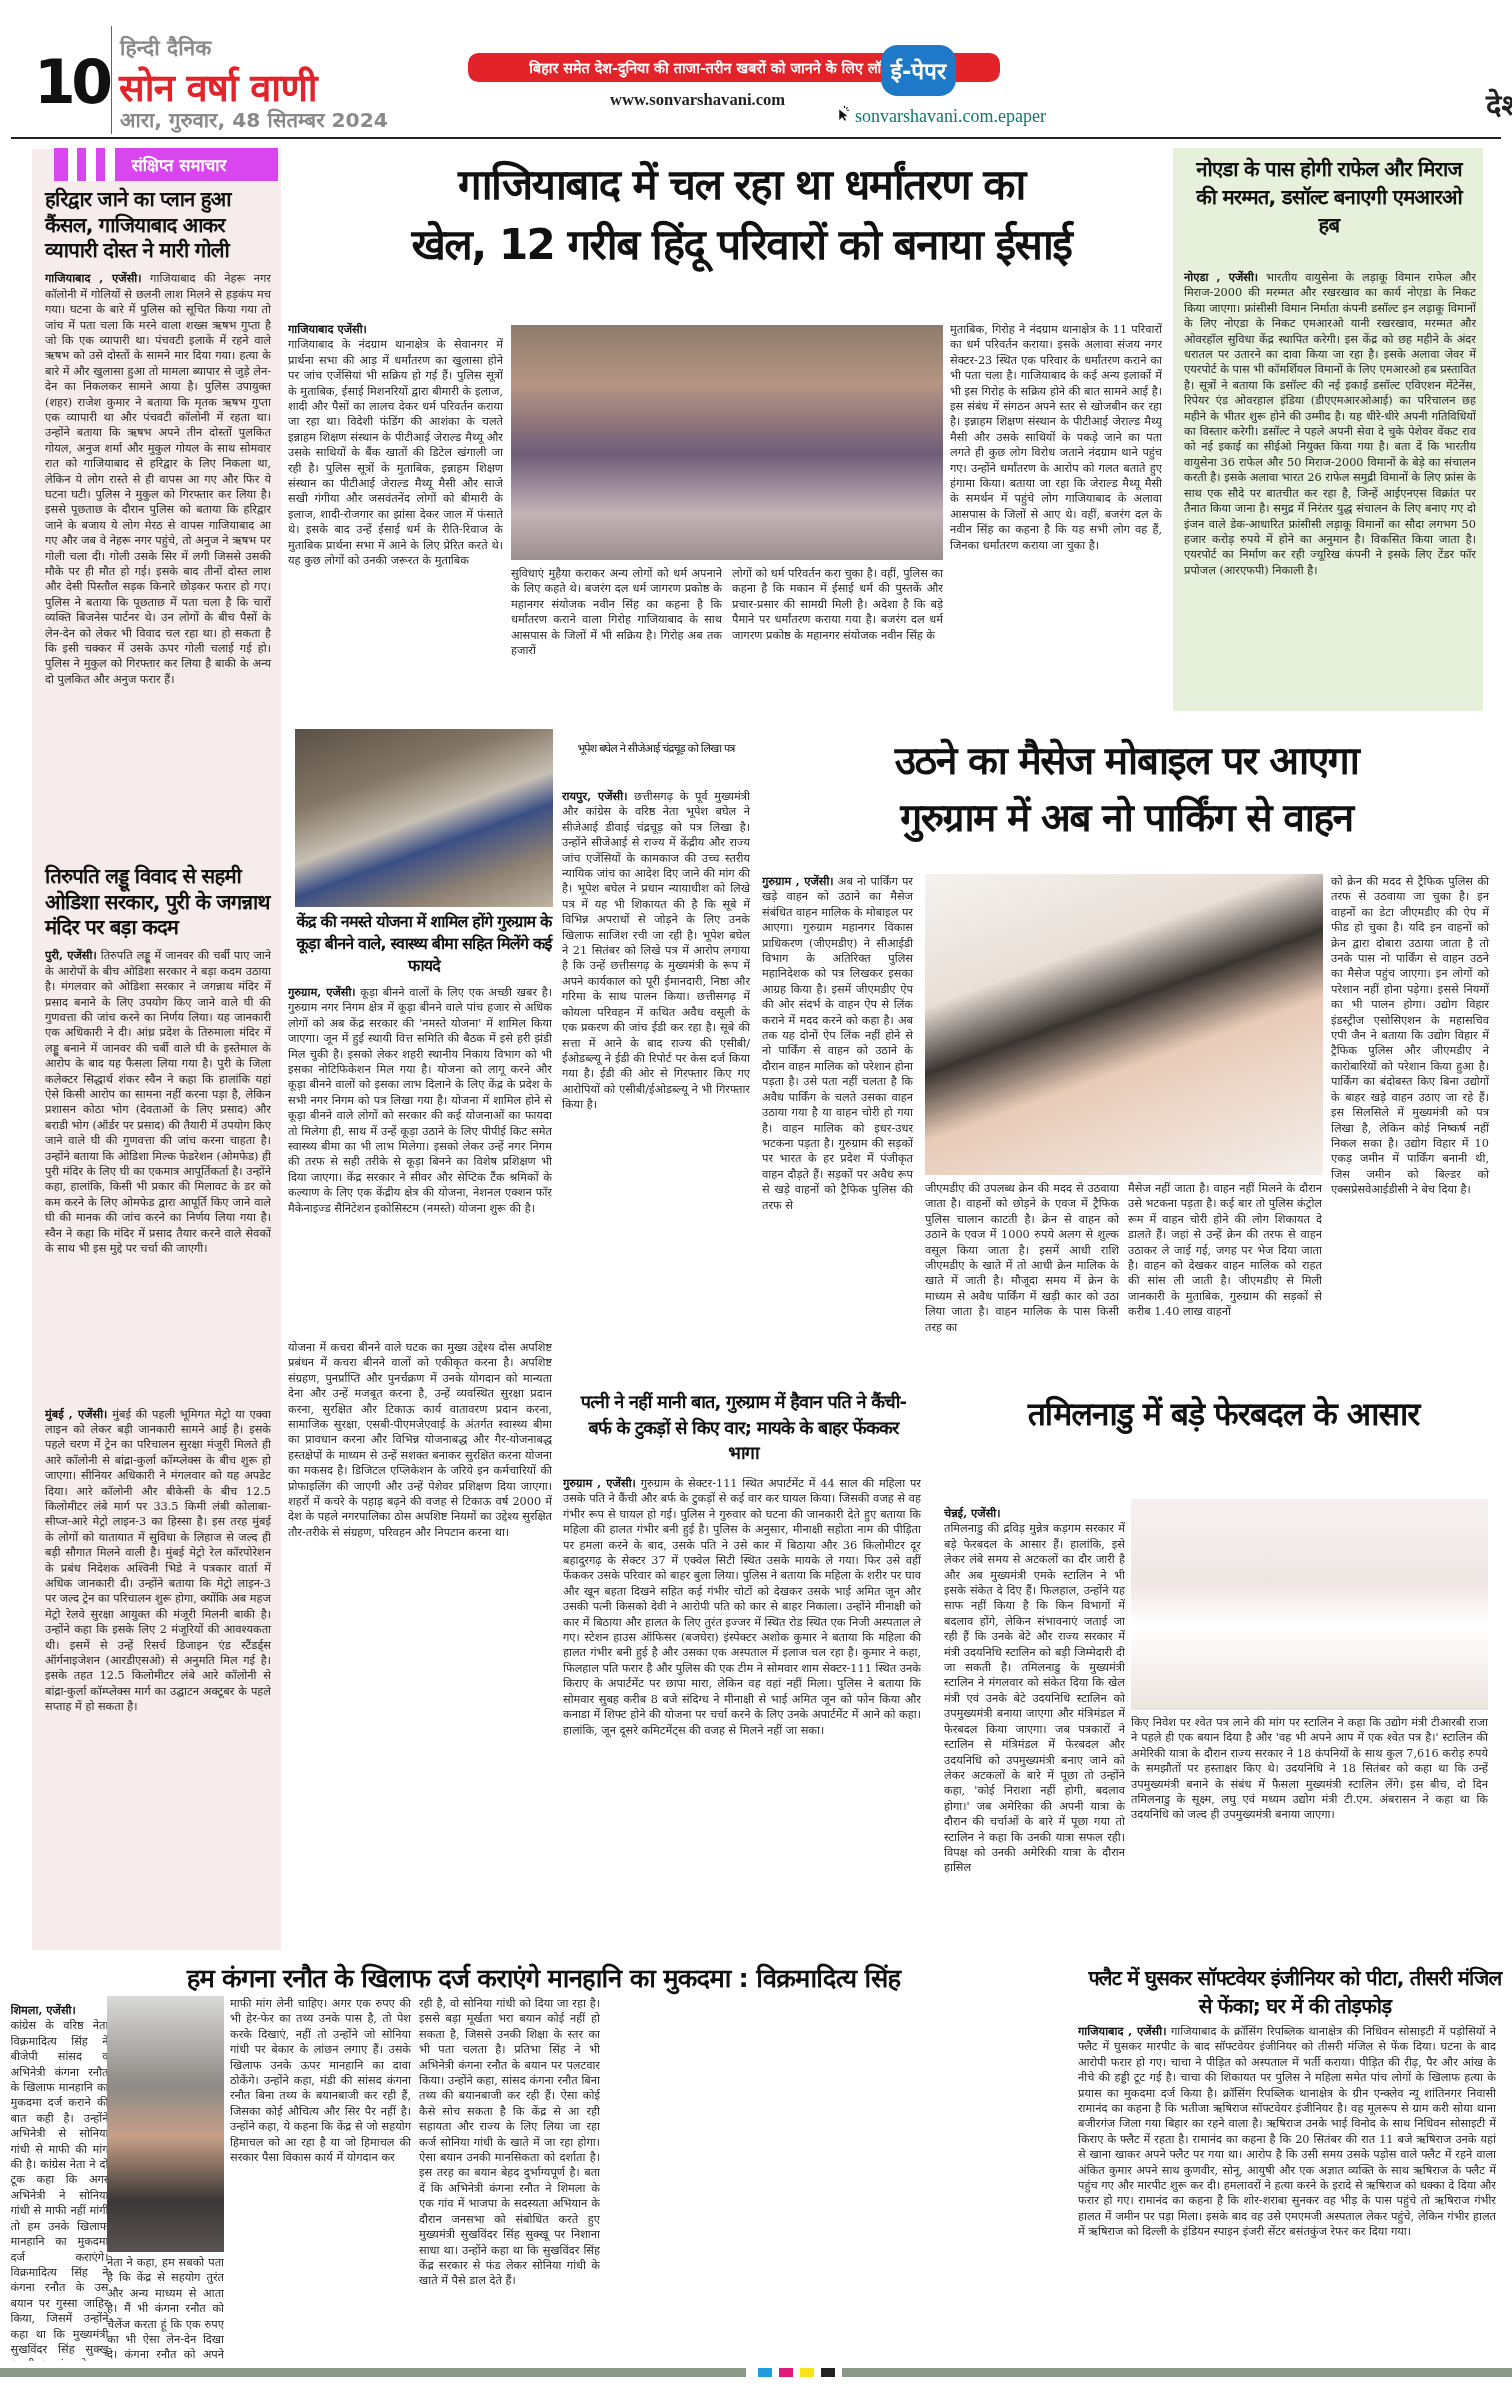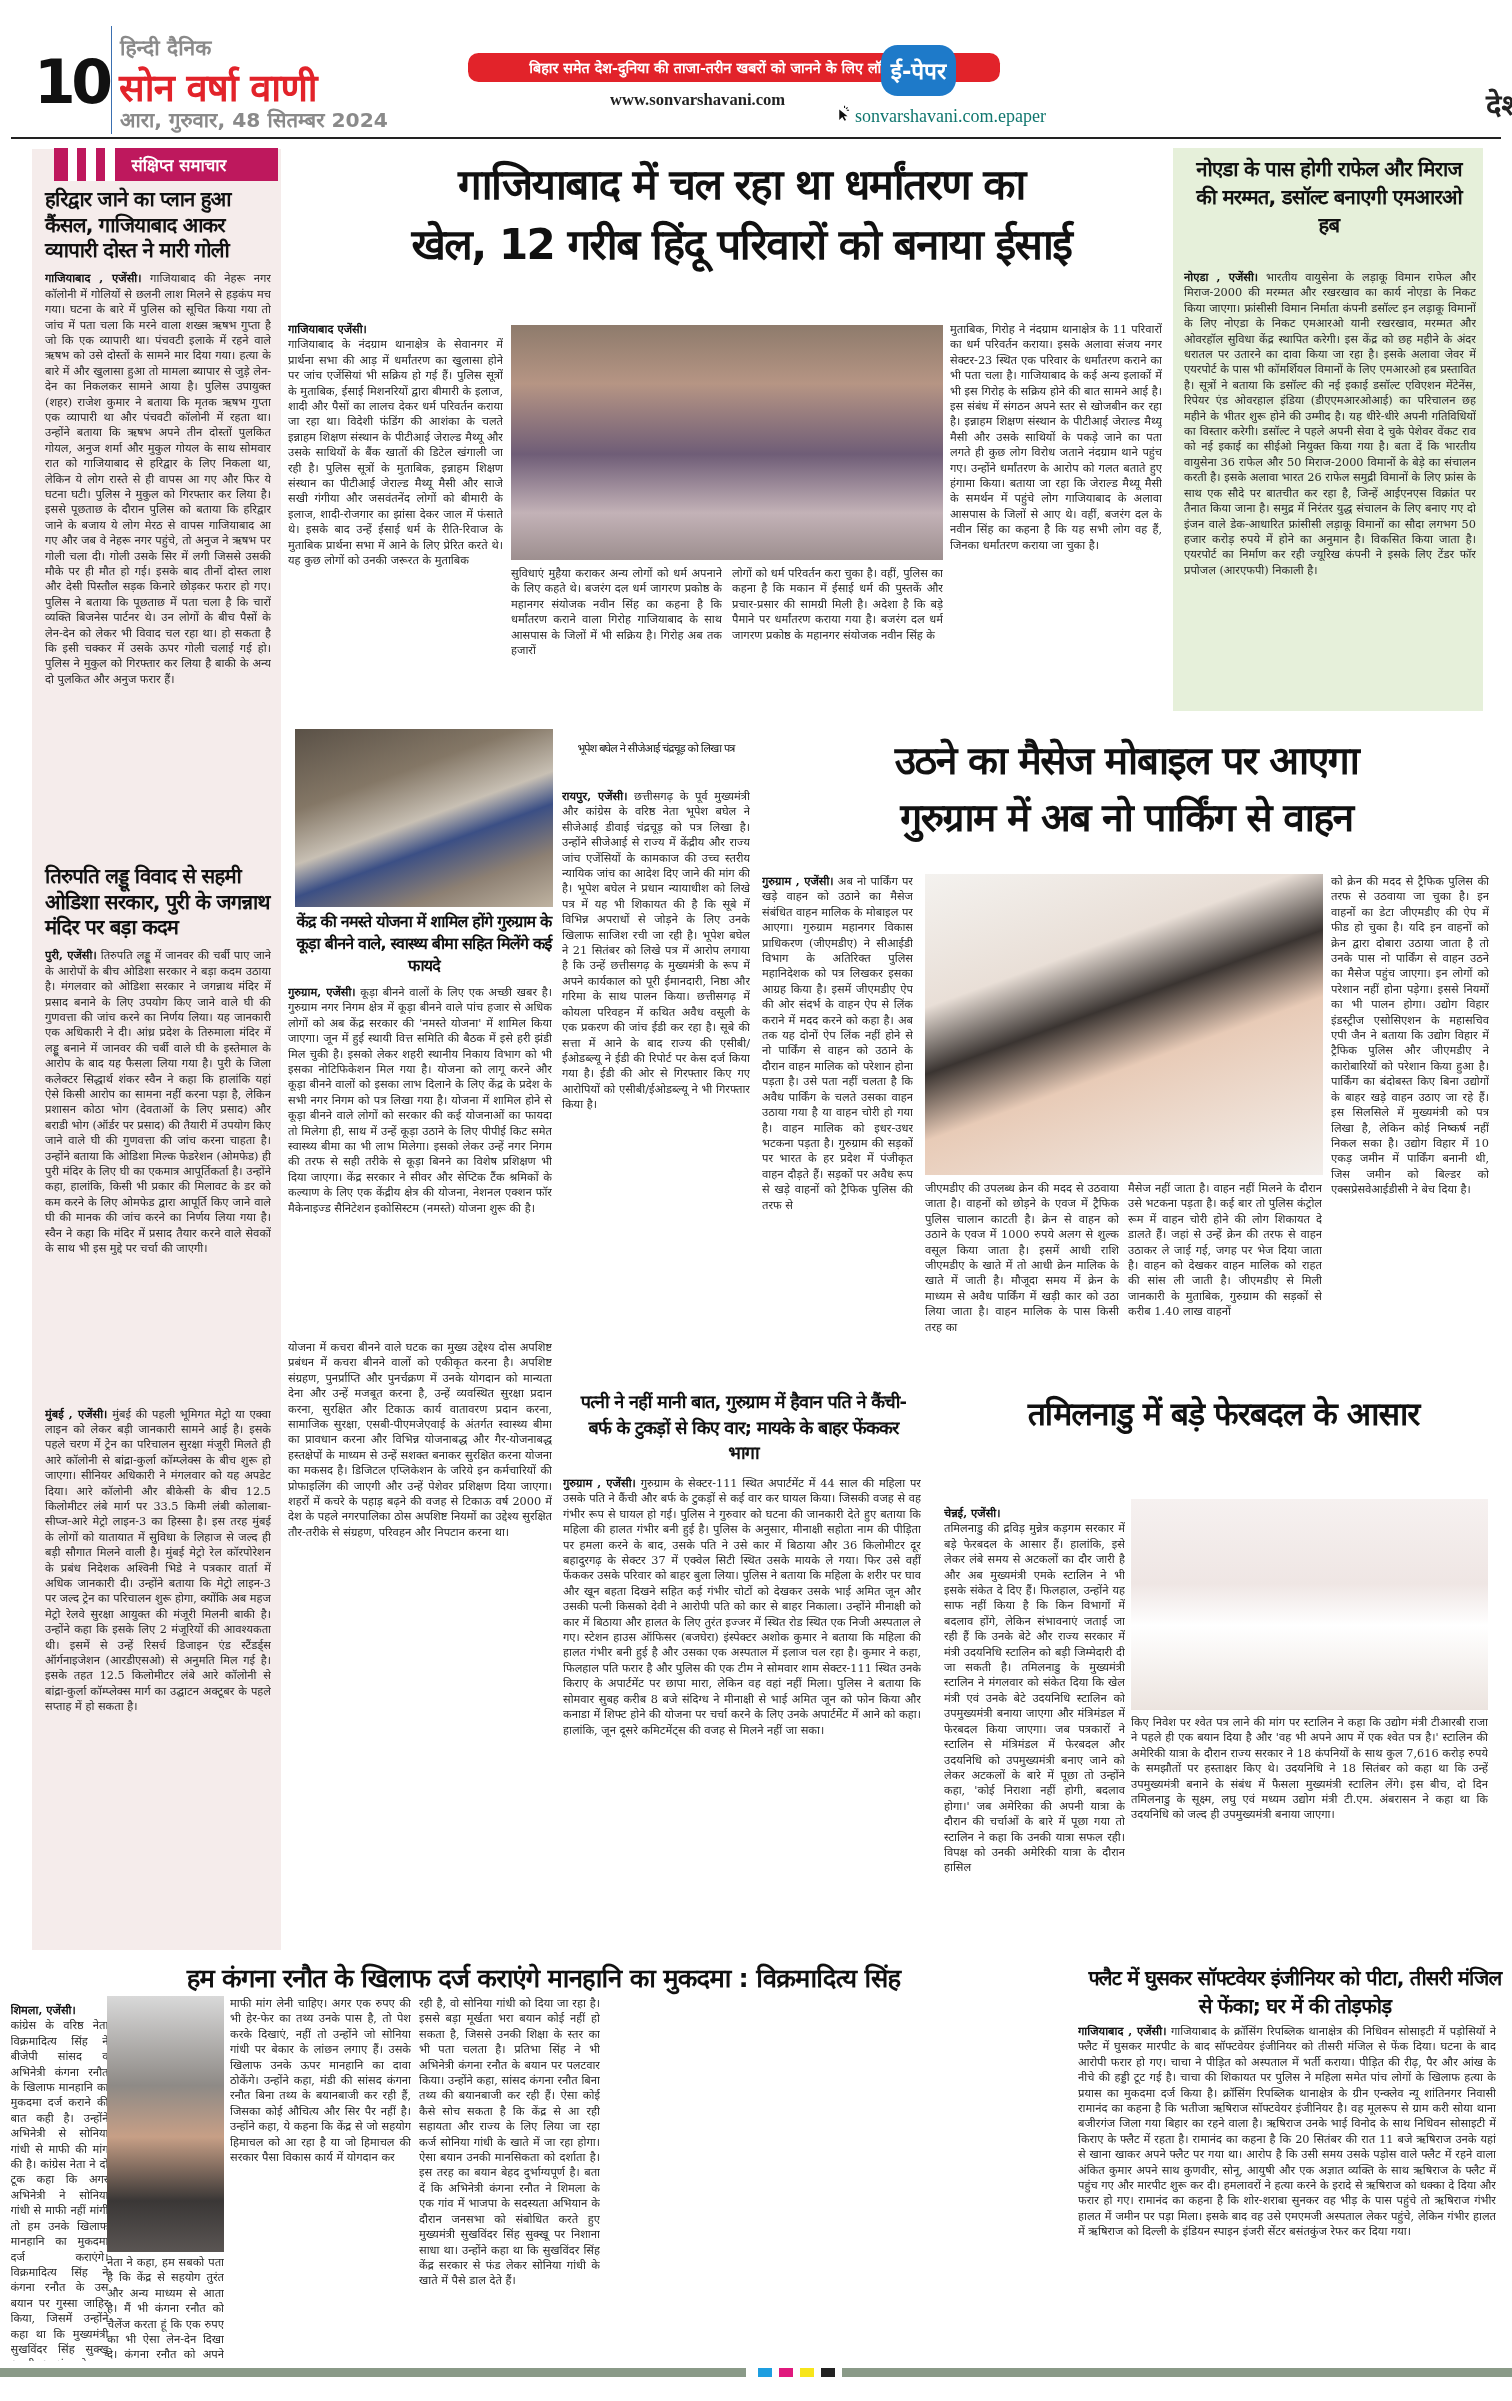--- a/index.html
+++ b/index.html
@@ -21,21 +21,21 @@
   .mast-date { left: 120px; top: 105px; font-family: "DejaVu Sans", sans-serif; font-weight: bold; font-size: 20.3px; color: #8a8a8a; }
   .promo-pill { left: 468px; top: 53px; width: 532px; height: 29px; background: #e2232a; border-radius: 10.5px; color: #fff; font-family: "DejaVu Sans", sans-serif; font-weight: bold; font-size: 14.3px; display: flex; align-items: center; justify-content: center; }
   .site-url { left: 610px; top: 90px; font-family: "Liberation Serif", serif; font-weight: bold; font-size: 16.6px; color: #222; }
   .epaper-pill { left: 881px; top: 45px; width: 75px; height: 51px; background: #1e7ac9; border-radius: 16.6px; color: #fff; font-family: "DejaVu Sans", sans-serif; font-weight: bold; font-size: 22.6px; display: flex; align-items: center; justify-content: center; }
   .epaper-url { left: 837px; top: 105px; font-family: "Liberation Serif", serif; font-size: 18px; color: #0f766e; display: flex; align-items: flex-end; gap: 4.5px; }
   .section-name { left: 1458px; top: 84px; font-family: "DejaVu Sans", sans-serif; font-weight: bold; font-size: 29px; color: #222; margin-left: 28px; }
   .mast-rule { left: 11.3px; top: 137px; width: 1490px; height: 2.3px; background: #222; }
 
   
   .brief-col { left: 32px; top: 149px; width: 249px; height: 1801px; background: #f5eceb; }
-  .brief-banner { left: 54px; top: 148px; width: 224px; height: 33px; background: #be185d; display: flex; align-items: center; }
+  .brief-banner { left: 54px; top: 148px; width: 224px; height: 33px; background: #d946ef; display: flex; align-items: center; }
   .brief-banner .bars { display: flex; gap: 9px; margin-left: 13.6px; }
   .brief-banner .bars span { display: block; width: 9.8px; height: 33px; background: #fff; }
   .brief-banner .label { color: #fff; font-family: "DejaVu Sans", sans-serif; font-weight: bold; font-size: 16.6px; margin-left: 16.6px; }
 
   
   .photo { background: #999; overflow: hidden; }
   .ph-crowd { background: linear-gradient(180deg,#8e7b6c 0%,#b69584 25%,#6f5d77 55%,#c3b2b7 80%,#9d8f8f 100%); }
   .ph-garbage { background: linear-gradient(160deg,#5a5147 0%,#847766 30%,#c8c0b4 50%,#3b4f85 62%,#8d8073 80%,#bfb3a1 100%); }
   .ph-phone { background: linear-gradient(160deg,#f4f2ef 0%,#e9dfd7 30%,#3a3431 45%,#e8cbb7 60%,#f3efec 100%); }
   .ph-stalin { background: linear-gradient(180deg,#f6f1f0 0%,#efe6e4 40%,#ffffff 60%,#ece4df 100%); }

